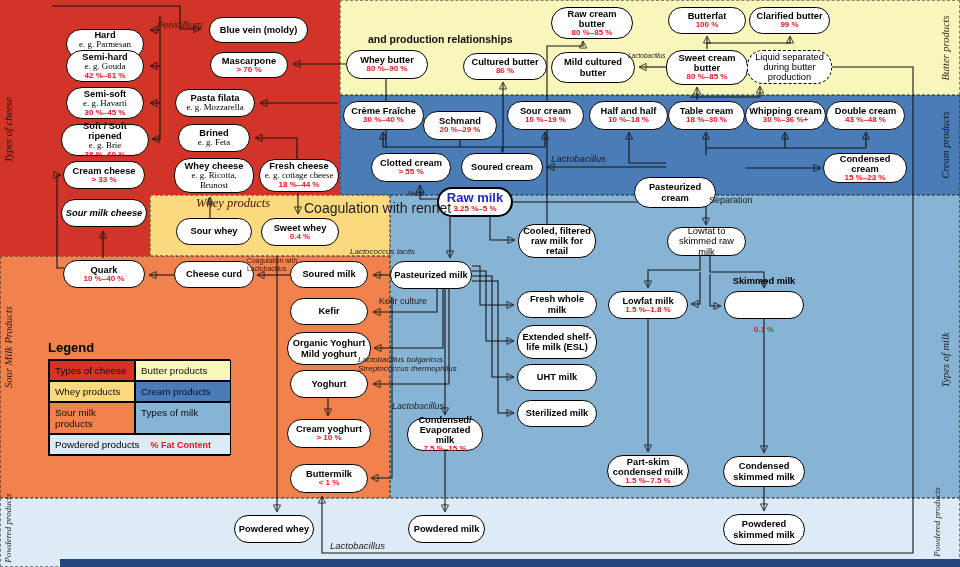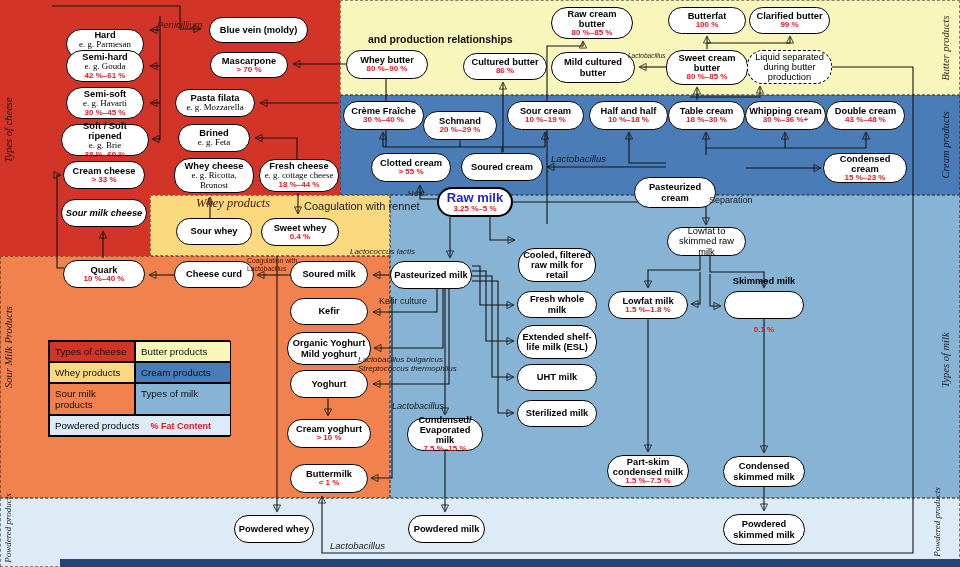--- a/index.html
+++ b/index.html
@@ -292,21 +292,21 @@
         <span class="t">Pasteurized cream</span>
       </div>
       <div class="node" style="left: 823px; top: 153px; width: 84px; height: 30px;">
         <span class="t">Condensed cream</span>
         <span class="fat">15 %–23 %</span>
       </div>
       <div class="node raw" style="left: 437px; top: 187px; width: 76px; height: 30px;">
         <span class="t">Raw milk</span>
         <span class="fat">3.25 %–5 %</span>
       </div>
-      <div class="node" style="left: 518px; top: 224px; width: 78px; height: 34px; margin-top: 24px;">
+      <div class="node" style="left: 518px; top: 224px; width: 78px; height: 34px;">
         <span class="t">Cooled, filtered raw milk for retail</span>
       </div>
       <div class="node plain" style="left: 667px; top: 227px; width: 79px; height: 29px;">
         <span class="t">Lowfat to skimmed raw milk</span>
       </div>
       <div class="node" style="left: 390px; top: 261px; width: 82px; height: 28px;">
         <span class="t">Pasteurized milk</span>
       </div>
       <div class="node" style="left: 517px; top: 291px; width: 80px; height: 27px;">
         <span class="t">Fresh whole milk</span>
@@ -349,21 +349,21 @@
         <span class="t">Powdered skimmed milk</span>
       </div>
     </div>
   <div id="labels-layer">
       <div class="elabel italic maroon" style="left: 157px; top: 20px; font-size: 9.5px;">
         <div>Penicillium</div>
       </div>
       <div class="elabel italic serif maroon" style="left: 196px; top: 196px; font-size: 12.5px;">
         <div>Whey products</div>
       </div>
-      <div class="elabel" style="left: 304px; top: 200px; font-size: 11px;">
+      <div class="elabel" style="left: 304px; top: 200px; font-size: 14px;">
         <div>Coagulation with rennet</div>
       </div>
       <div class="elabel italic" style="left: 350px; top: 247px; font-size: 8px;">
         <div>Lactococcus lactis</div>
       </div>
       <div class="elabel" style="left: 408px; top: 189px; font-size: 8px;">
         <div>Heat</div>
       </div>
       <div class="elabel italic" style="left: 551px; top: 154px; font-size: 9.5px;">
         <div>Lactobacillus</div>
@@ -394,20 +394,21 @@
       <div class="vlabel" style="left: 3px; top: 130px;">Types of cheese</div>
       <div class="vlabel" style="left: 3px; top: 347px;">Sour Milk Products</div>
       <div class="vlabel" style="left: 3px; top: 528px; font-size: 9px;">Powdered products</div>
       <div class="vlabel" style="left: 940px; top: 48px;">Butter products</div>
       <div class="vlabel" style="left: 940px; top: 145px;">Cream products</div>
       <div class="vlabel" style="left: 940px; top: 360px;">Types of milk</div>
       <div class="vlabel" style="left: 932px; top: 522px; font-size: 9px;">Powdered products</div>
     </div>
 
   <div id="legend">
+    <div id="legend-title">Legend</div>
     <div id="legend-grid">
 
     <div class="lcell" style="background: rgb(210, 52, 40); color: rgb(16, 16, 16);">Types of cheese</div>
         <div class="lcell" style="background: rgb(249, 246, 188); color: rgb(16, 16, 16);">Butter products</div>
         <div class="lcell" style="background: rgb(251, 217, 127); color: rgb(16, 16, 16);">Whey products</div>
         <div class="lcell" style="background: rgb(74, 124, 184); color: rgb(6, 18, 42);">Cream products</div>
         <div class="lcell" style="background: rgb(242, 130, 77); color: rgb(16, 16, 16);">Sour milk products</div>
         <div class="lcell" style="background: rgb(135, 179, 213); color: rgb(16, 16, 16);">Types of milk</div>
         <div id="legend-bottom" style="background: rgb(220, 235, 246);">
           <span>Powdered products</span>

